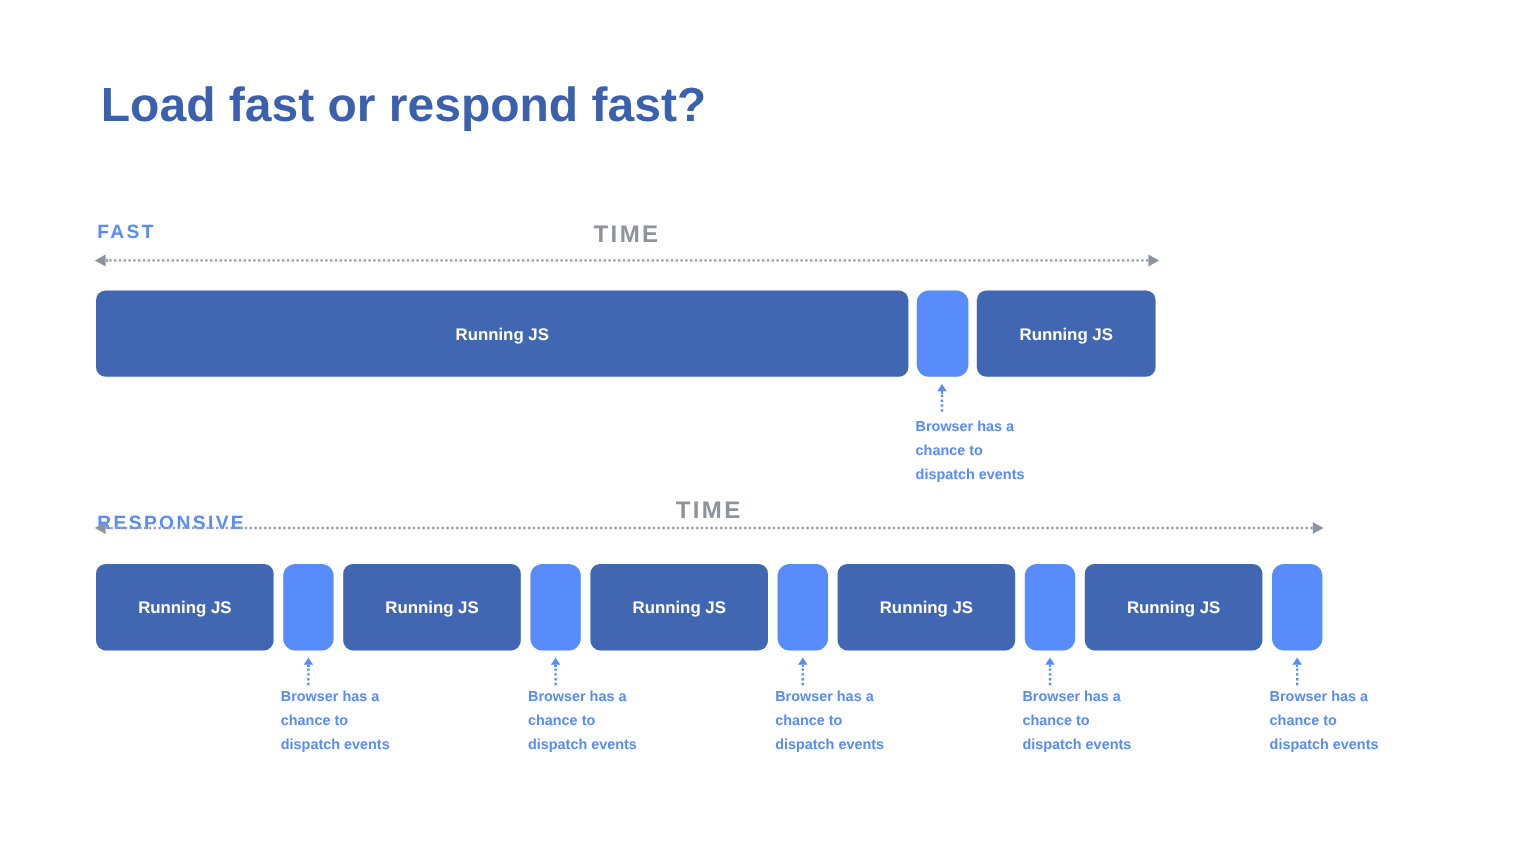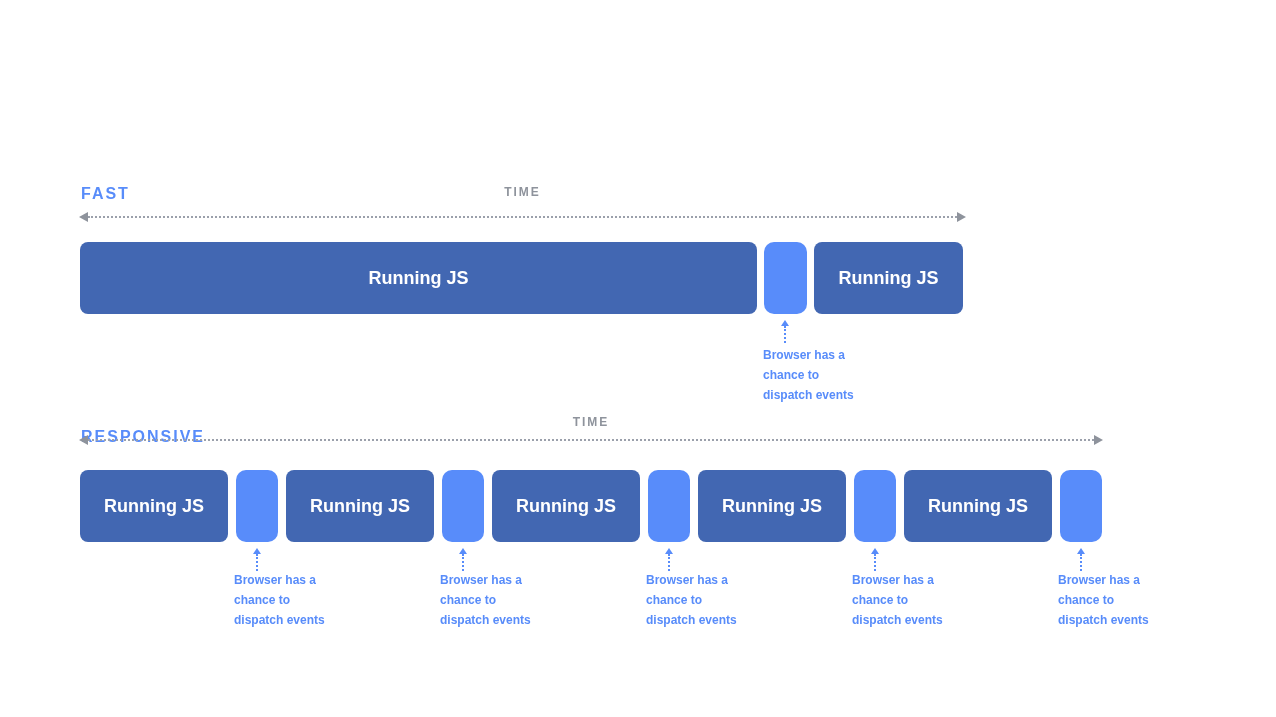--- a/index.html
+++ b/index.html
@@ -19,21 +19,21 @@
     color: var(--title_blue, #3B61AE);
     letter-spacing: 0px;
   }
 
   .section-label {
     font-size: 16px; font-weight: bold;
     letter-spacing: 2px;
     color: var(--accent_blue, #588CFA);
   }
   .time-label {
-    font-size: 12px; font-weight: bold;
+    font-size: 20px; font-weight: bold;
     letter-spacing: 2px;
     color: var(--muted_gray, #8E939C);
     text-align: center;
   }
 
   .dotline { border-top: 2px dotted var(--dot_gray, #9BA0AB); height: 0; }
   .arrow-left {
     width: 0; height: 0;
     border-top: 5px solid transparent;
     border-bottom: 5px solid transparent;
@@ -44,21 +44,21 @@
     border-top: 5px solid transparent;
     border-bottom: 5px solid transparent;
     border-left: 9px solid var(--muted_gray, #8E939C);
   }
 
   .bar {
     height: 72px;
     background: var(--bar_blue, #4267B2);
     border-radius: 8px;
     display: flex; align-items: center; justify-content: center;
-    color: #ffffff; font-size: 18px; font-weight: bold;
+    color: #ffffff; font-size: 14px; font-weight: bold;
   }
   .gap {
     height: 72px;
     background: var(--accent_blue, #588CFA);
     border-radius: 10px;
   }
 
   .up-arrow { width: 10px; height: 24px; }
   .up-arrow .head {
     width: 0; height: 0; margin: 0 auto;
@@ -77,20 +77,21 @@
     color: var(--accent_blue, #588CFA);
     white-space: pre-line;
     width: 190px;
   }
 </style>
 </head>
 <body>
 
 <div class="slide">
 
+  <div class="abs title">Load fast or respond fast?</div>
 
   <div class="abs section-label" style="left:81px; top:185px;text-align:center;">FAST</div>
   <div class="abs time-label" style="left:80px; top:185px; width:885px;">TIME</div>
 
   <div class="abs arrow-left" style="left:79px;  top:212px;"></div>
   <div class="abs dotline" style="left:88px;  top:216px; width:869px;"></div>
   <div class="abs arrow-right" style="left:957px; top:212px;"></div>
 
   <div class="abs bar" style="left:80px;  top:242px; width:677px;">Running JS</div>
   <div class="abs gap" style="left:764px; top:242px; width:43px;"></div>

